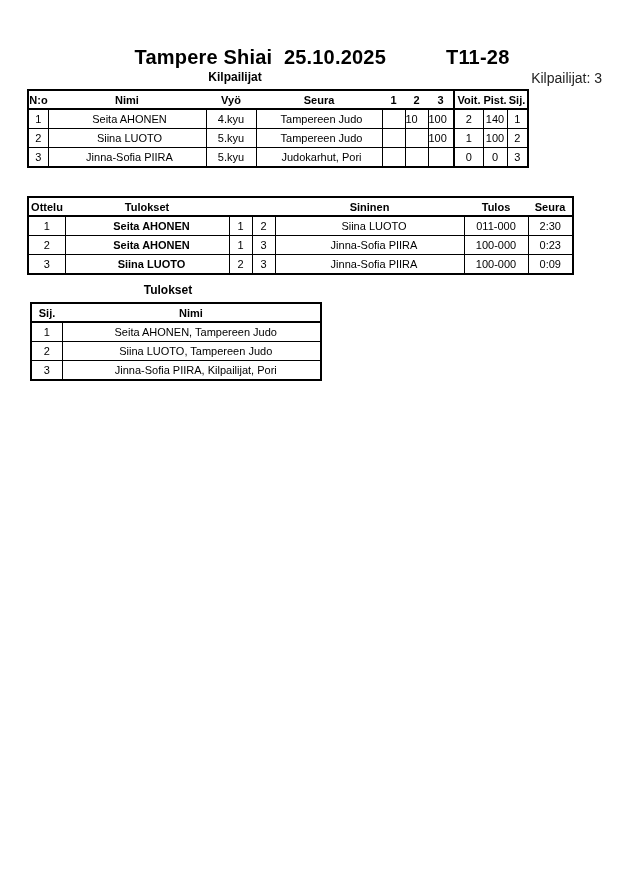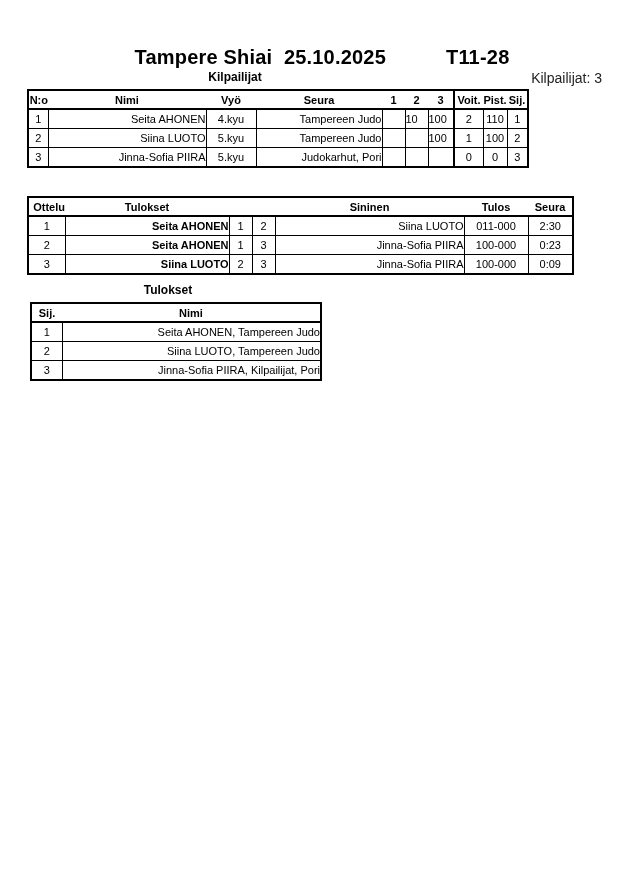--- a/index.html
+++ b/index.html
@@ -34,21 +34,21 @@
   table.t3{top:302px;left:30px;width:290px;}
   .t td{
     border:1px solid #000;height:18px;line-height:17px;padding:0;
     overflow:hidden;white-space:nowrap;
   }
   .t th{
     border:none;border-bottom:2px solid #000;height:17px;line-height:16px;
     padding:0;font-size:11px;font-weight:bold;white-space:nowrap;
   }
   .bL2{border-left:2px solid #000 !important;}
-  .al{text-align:right;}
+  .al{text-align:center;}
   .ac{text-align:center;}
   .ar{text-align:left;padding-right:2px !important;}
   .pl5{padding-left:5px !important;}
   .pl9{padding-left:9px !important;}
   .b{font-weight:bold;}
 </style>
 </head>
 <body>
 
 <div class="page">
@@ -91,21 +91,21 @@
     <tbody>
       <tr>
         <td class="ac">1</td>
         <td class="al pl5">Seita AHONEN</td>
         <td class="ac">4.kyu</td>
         <td class="al pl5">Tampereen Judo</td>
         <td class="ar"></td>
         <td class="ar">10</td>
         <td class="ar">100</td>
         <td class="ac bL2">2</td>
-        <td class="ac">110</td>
+        <td class="ac">140</td>
         <td class="ac">1</td>
       </tr>
       <tr>
         <td class="ac">2</td>
         <td class="al pl5">Siina LUOTO</td>
         <td class="ac">5.kyu</td>
         <td class="al pl5">Tampereen Judo</td>
         <td class="ar"></td>
         <td class="ar"></td>
         <td class="ar">100</td>

